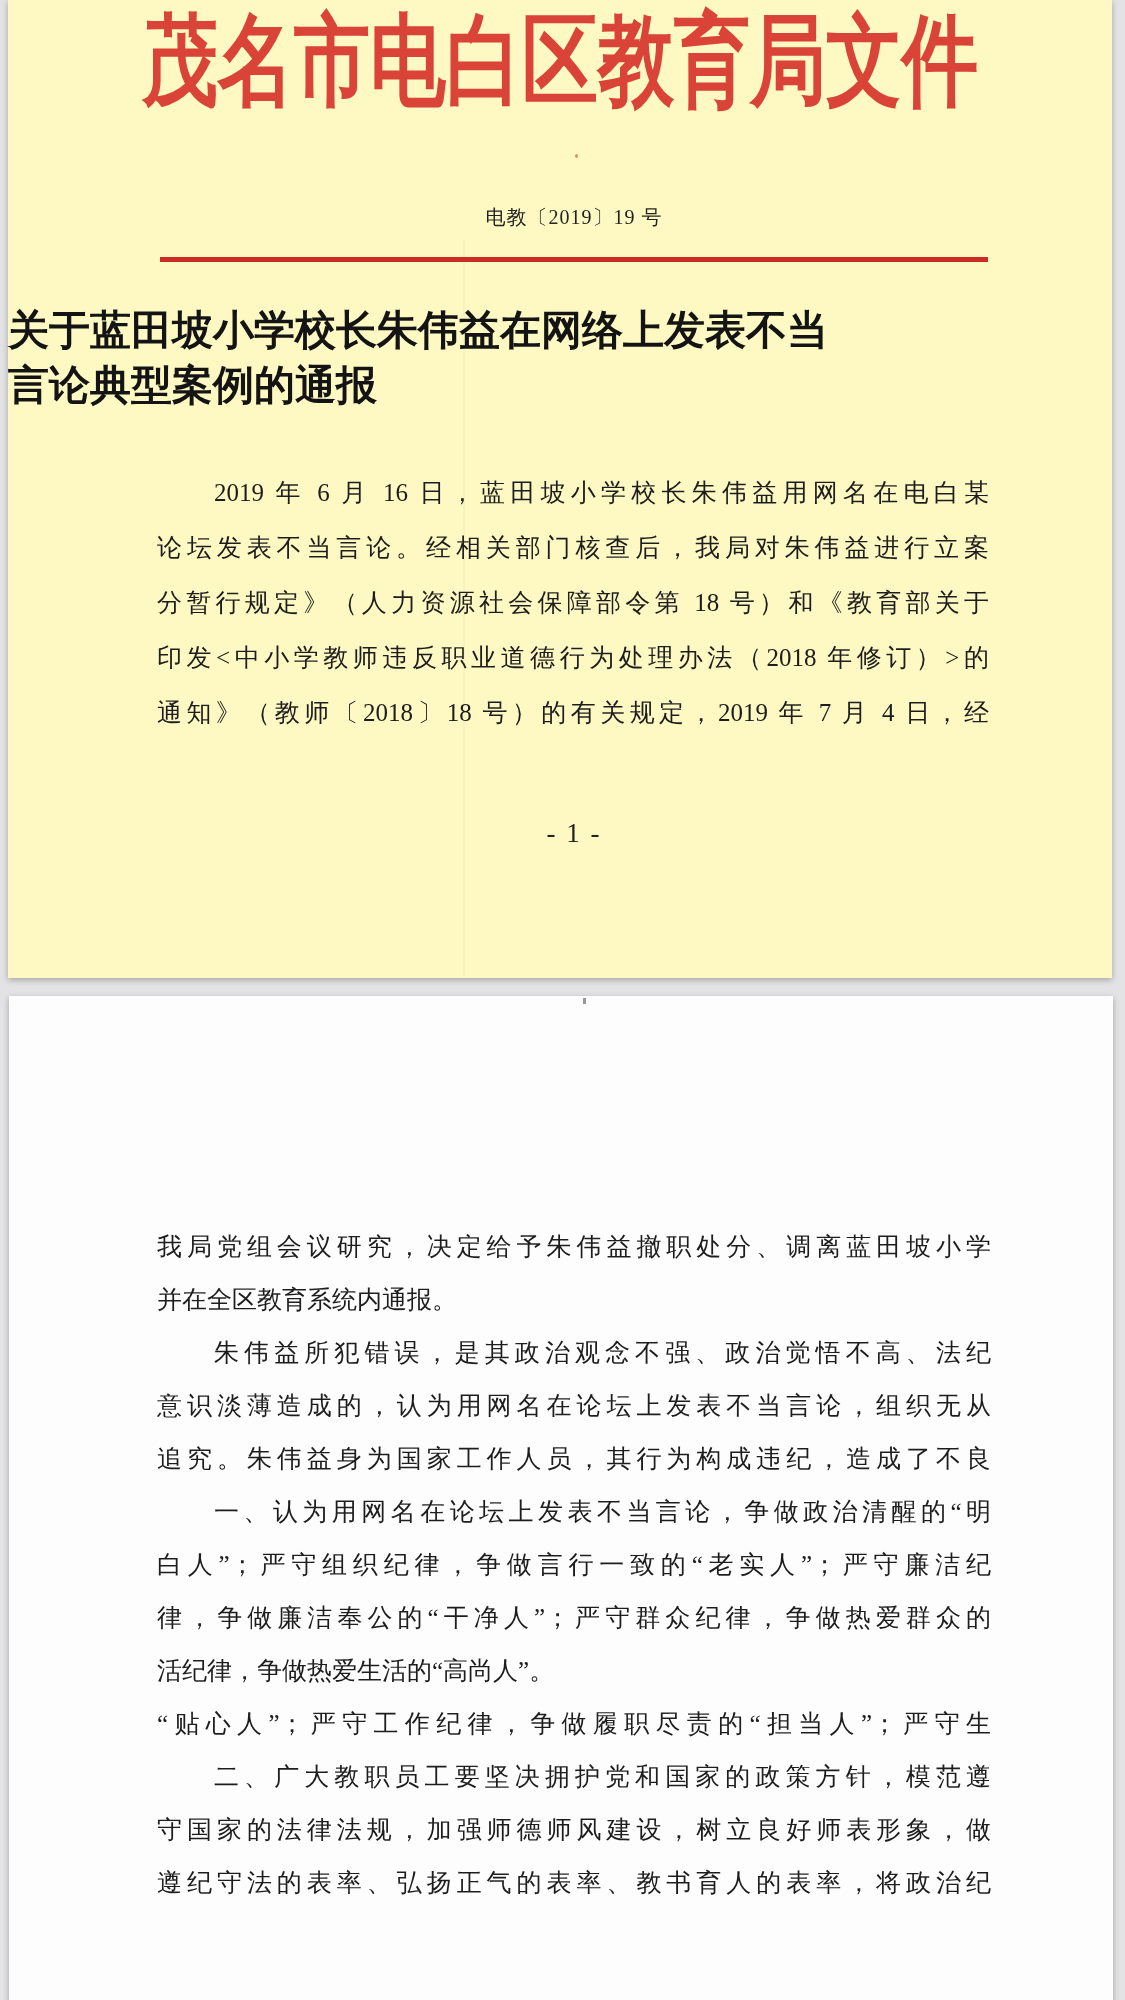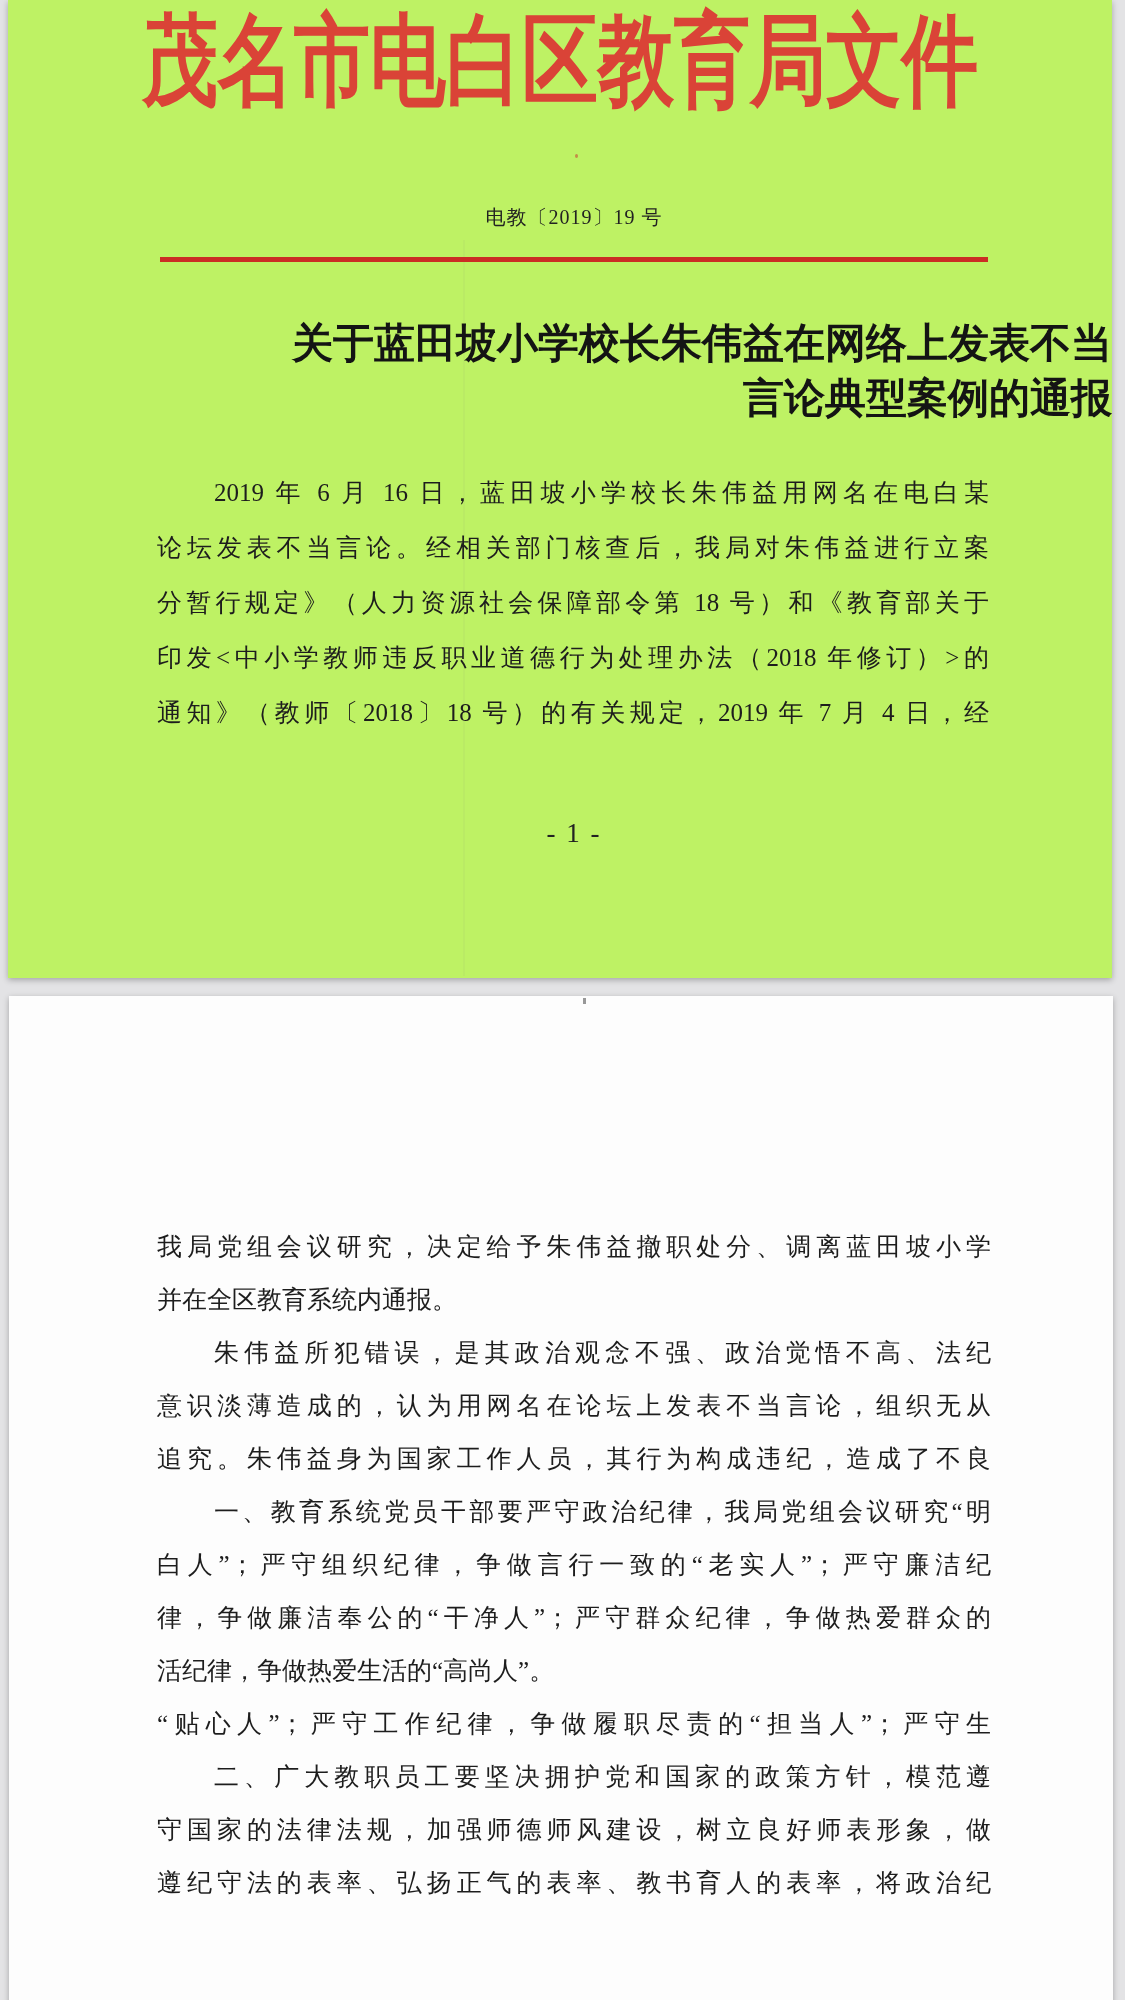--- a/index.html
+++ b/index.html
@@ -7,21 +7,21 @@
     width: 1125px; height: 2000px;
     background: #e3e3e5;
     overflow: hidden;
     position: relative;
     font-family: "Liberation Serif", "DejaVu Serif", serif;
   }
   .page {
     position: absolute;
     box-shadow: 0 2px 6px rgba(0,0,0,0.28);
   }
-  .page1 { left: 8px; top: 0; width: 1104px; height: 978px; background: #bef264; }
+  .page1 { left: 8px; top: 0; width: 1104px; height: 978px; background: #fef9c3; }
   .page2 { left: 9px; top: 996px; width: 1104px; height: 1220px; background: #fdfdfd; }
 
   .agency { position: absolute; top: 6px; left: 0; width: 100%; text-align: center; white-space: nowrap; }
   .agency span {
     display: inline-block;
     font-size: 100px; line-height: 112px;
     font-weight: bold;
     color: #da4337;
     transform: scaleX(0.76);
     transform-origin: 50% 0;
@@ -35,24 +35,23 @@
   }
 
   .red-line {
     position: absolute; top: 257px; left: 152px;
     width: 828px; height: 5px;
     background: #cb2d24;
   }
 
   .doc-title {
     position: absolute; top: 303px; left: 0; width: 100%;
-    text-align: right;
+    text-align: left;
     font-size: 41px; line-height: 55px; font-weight: bold;
     color: #141414;
-    margin-top: 13px;
   }
 
   .body { color: #1d1d1d; font-size: 25px; }
   .body1 { position: absolute; top: 465px; left: 149px; width: 832px; line-height: 55px; }
   .body2 { position: absolute; top: 224px; left: 148px; width: 834px; line-height: 53px; }
 
   .line { min-height: 1em; }
   .line.just { text-align: justify; text-align-last: justify; }
   .line.indent { text-indent: 57px; }
 
@@ -102,21 +101,21 @@
 
   <div class="page page2">
     <div class="speck-dark"></div>
 
     <div class="body body2">
         <div class="line just">我局党组会议研究，决定给予朱伟益撤职处分、调离蓝田坡小学</div>
         <div class="line">并在全区教育系统内通报。</div>
         <div class="line indent just">朱伟益所犯错误，是其政治观念不强、政治觉悟不高、法纪</div>
         <div class="line just">意识淡薄造成的，认为用网名在论坛上发表不当言论，组织无从</div>
         <div class="line just">追究。朱伟益身为国家工作人员，其行为构成违纪，造成了不良</div>
-        <div class="line indent just">一、教育系统党员干部要严守政治纪律，我局党组会议研究“明</div>
+        <div class="line indent just">一、认为用网名在论坛上发表不当言论，争做政治清醒的“明</div>
         <div class="line just">白人”；严守组织纪律，争做言行一致的“老实人”；严守廉洁纪</div>
         <div class="line just">律，争做廉洁奉公的“干净人”；严守群众纪律，争做热爱群众的</div>
         <div class="line">活纪律，争做热爱生活的“高尚人”。</div>
         <div class="line just">“贴心人”；严守工作纪律，争做履职尽责的“担当人”；严守生</div>
         <div class="line indent just">二、广大教职员工要坚决拥护党和国家的政策方针，模范遵</div>
         <div class="line just">守国家的法律法规，加强师德师风建设，树立良好师表形象，做</div>
         <div class="line just">遵纪守法的表率、弘扬正气的表率、教书育人的表率，将政治纪</div>
       </div>
   </div>
 

